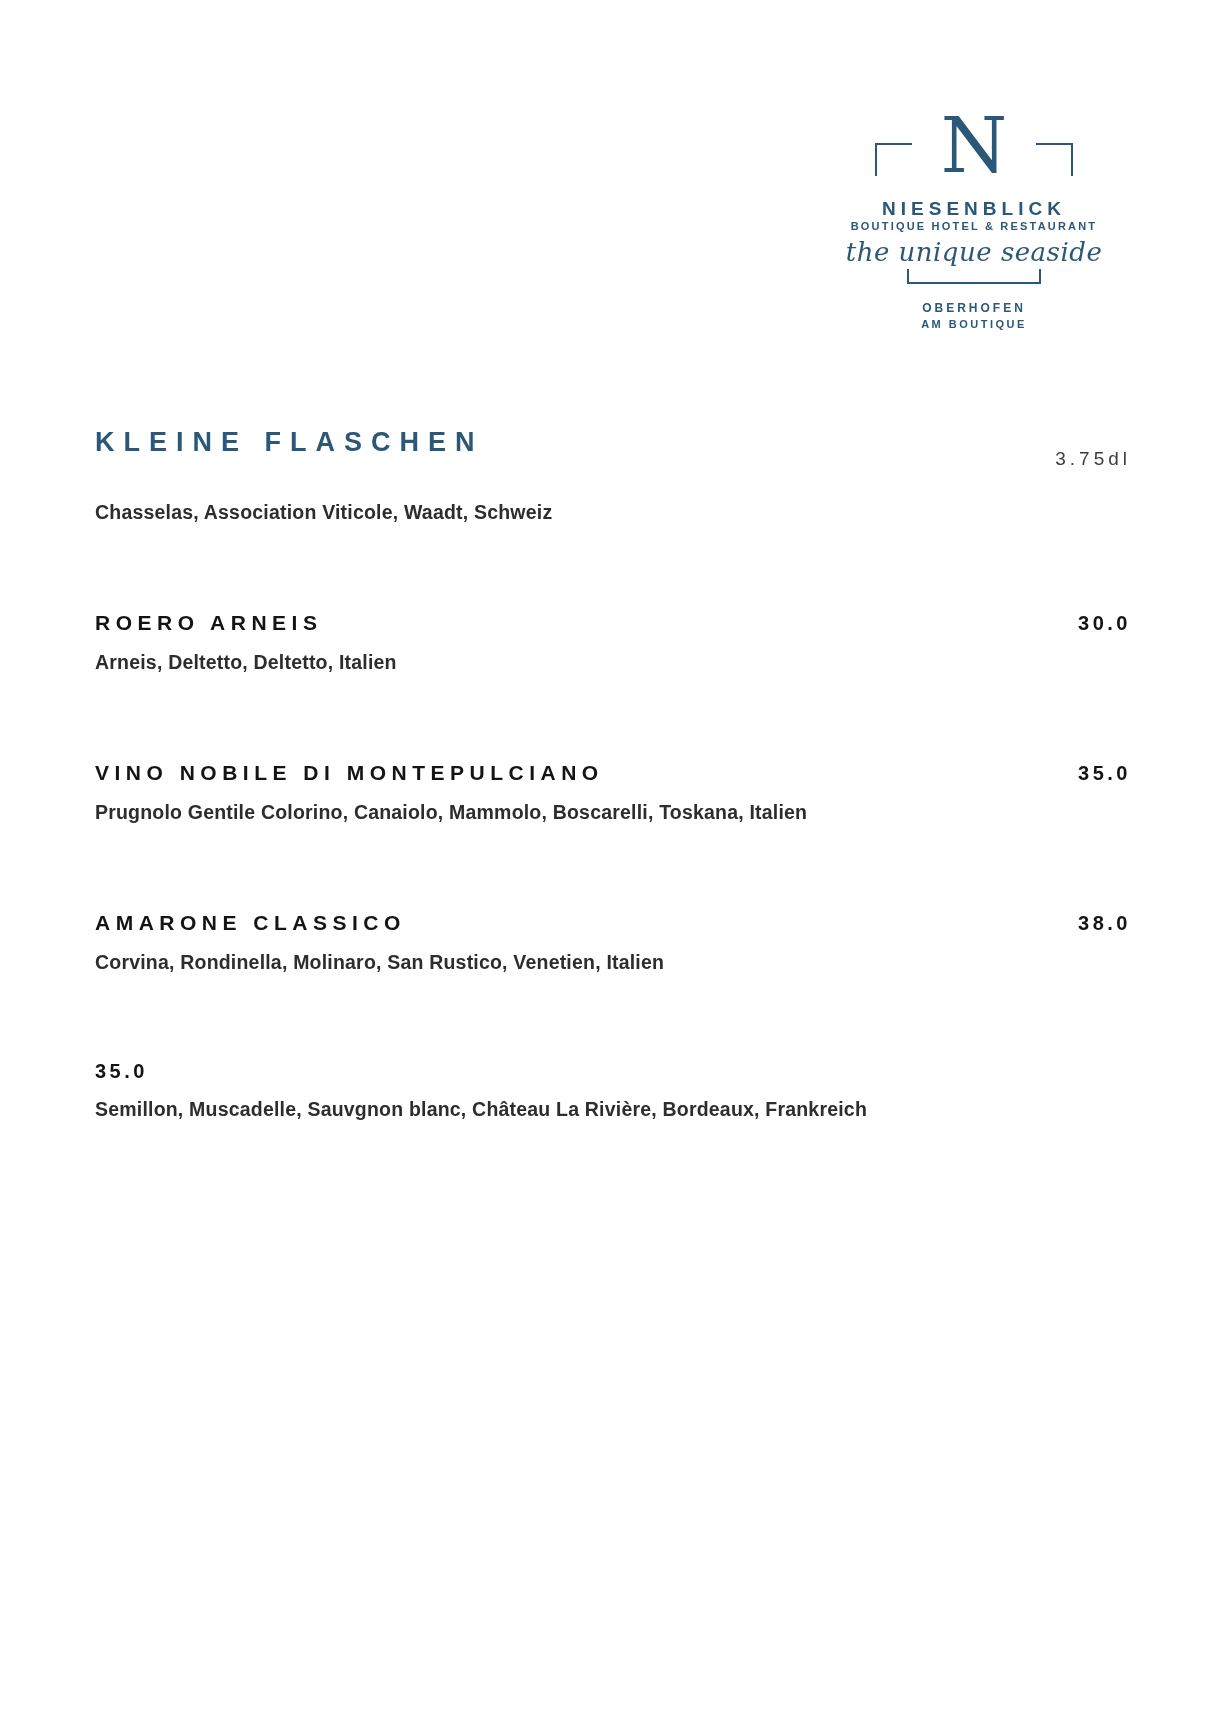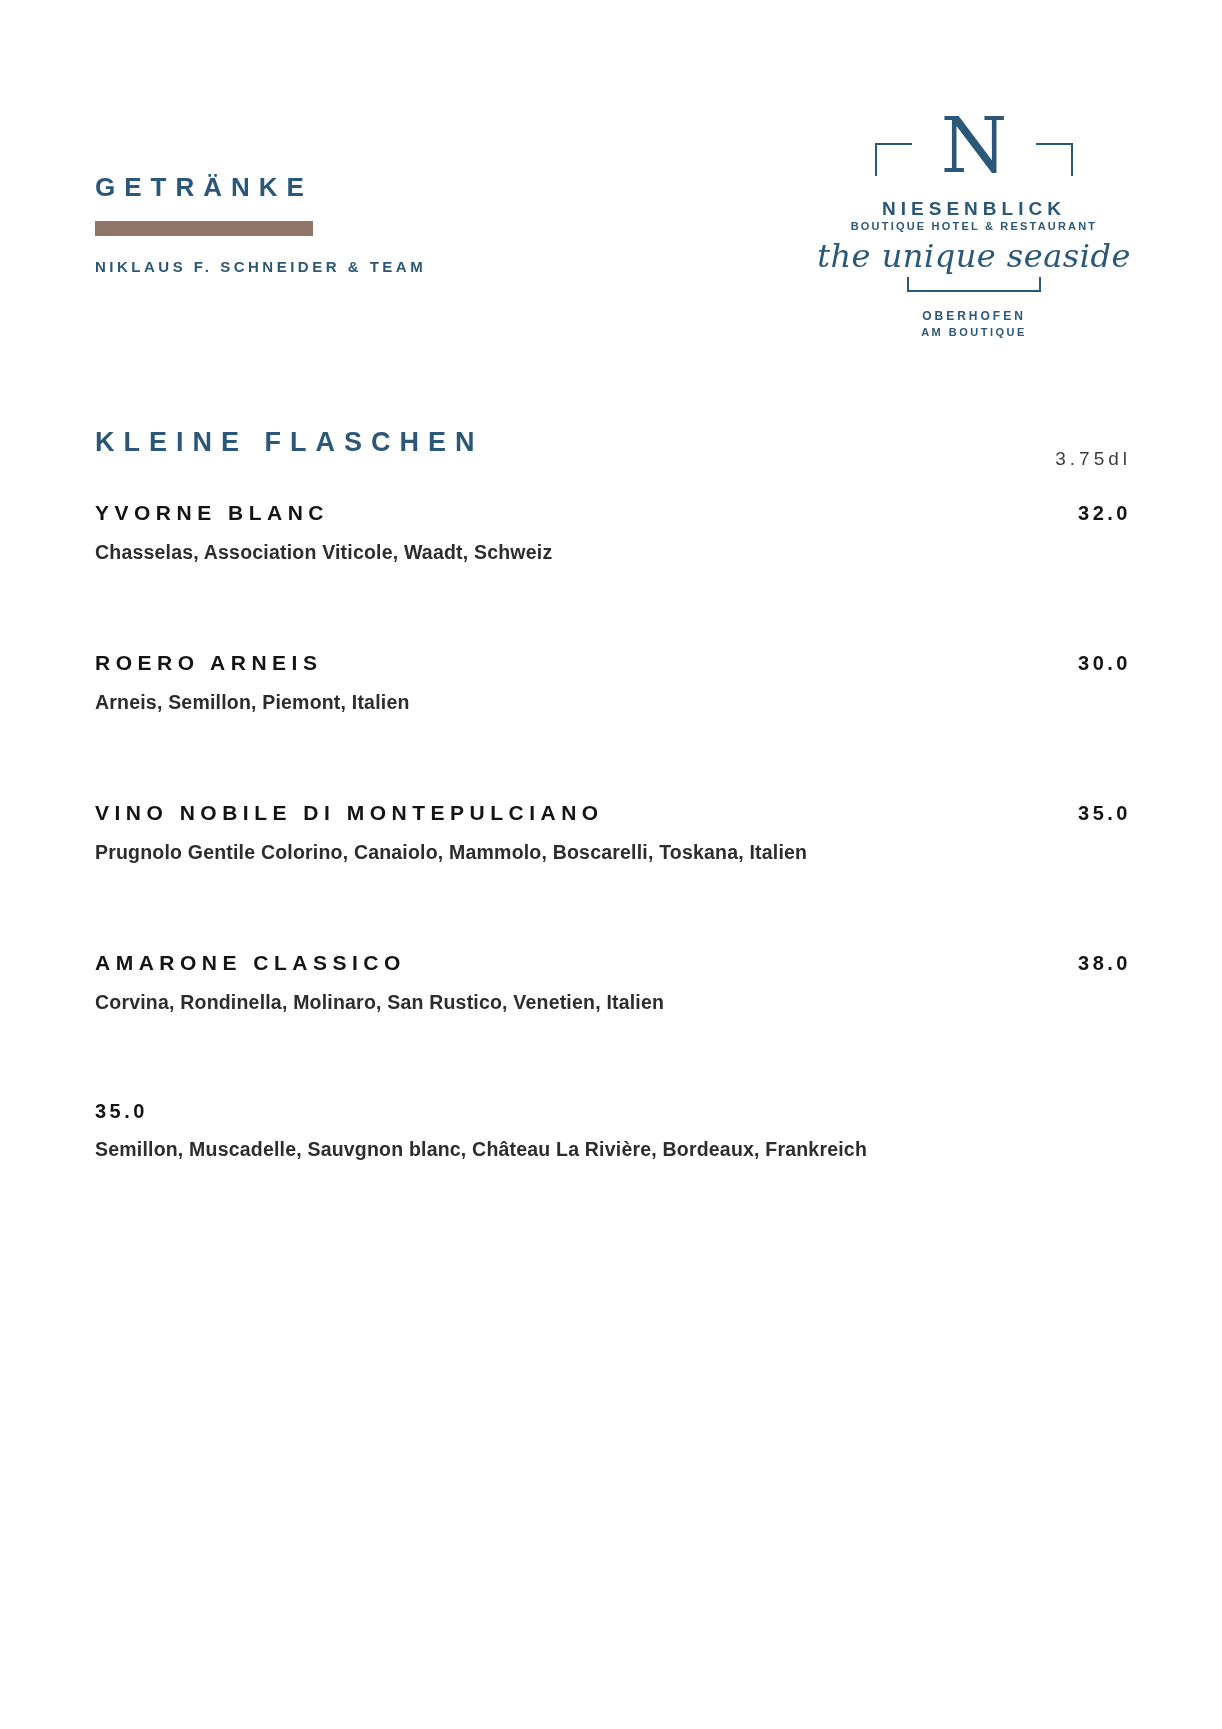--- a/index.html
+++ b/index.html
@@ -55,21 +55,21 @@
     margin-top: 8px; font-size: 19px; font-weight: 600;
     letter-spacing: 5px; white-space: nowrap;
   }
   .logo-sub {
     font-size: 11px; font-weight: 600;
     letter-spacing: 2.2px; white-space: nowrap;
   }
   .logo-script {
     margin-top: 5px;
     font-family: "DejaVu Serif", serif; font-style: italic;
-    font-size: 32px; letter-spacing: 0.5px; white-space: nowrap; text-align: right;
+    font-size: 26px; letter-spacing: 0.5px; white-space: nowrap; text-align: right;
   }
   .bracket-bottom {
     margin-top: 2px; width: 134px; height: 15px;
     border-left: 2.5px solid #2b5878; border-right: 2.5px solid #2b5878;
     border-bottom: 2.5px solid #2b5878;
   }
   .logo-loc1 { margin-top: 17px; font-size: 12px; font-weight: bold; letter-spacing: 3px; }
   .logo-loc2 { margin-top: 3px;  font-size: 11px; font-weight: bold; letter-spacing: 2.5px; }
 
   
@@ -99,25 +99,20 @@
   .item-desc {
     margin-top: 14px; font-size: 19.5px; line-height: 24px;
     color: #2d2d2d; letter-spacing: 0.2px; white-space: nowrap; font-weight: bold;
   }
 </style>
 </head>
 <body>
 
 <div class="page">
 
-  <div class="brand">
-    <div class="brand-title">GETRÄNKE</div>
-    <div class="brand-bar"></div>
-    <div class="brand-team">NIKLAUS F. SCHNEIDER &amp; TEAM</div>
-  </div>
 
   <div class="logo">
     <div class="monogram-wrap">
       <div class="bracket-left"></div>
       <div class="monogram">N</div>
       <div class="bracket-right"></div>
     </div>
     <div class="logo-name">NIESENBLICK</div>
     <div class="logo-sub">BOUTIQUE HOTEL &amp; RESTAURANT</div>
     <div class="logo-script">the unique seaside</div>
@@ -126,33 +121,29 @@
     <div class="logo-loc2">AM BOUTIQUE</div>
   </div>
 
   <div class="menu">
     <div class="menu-header">
       <div class="section-title">KLEINE FLASCHEN</div>
       <div class="size-label">3.75dl</div>
     </div>
 
     <div class="menu-item">
-      <div class="item-head">
-        <div class="item-name">YVORNE BLANC</div>
-        <div class="item-price">32.0</div>
-      </div>
       <div class="item-desc">Chasselas, Association Viticole, Waadt, Schweiz</div>
     </div>
 
     <div class="menu-item">
       <div class="item-head">
         <div class="item-name">ROERO ARNEIS</div>
         <div class="item-price">30.0</div>
       </div>
-      <div class="item-desc">Arneis, Semillon, Piemont, Italien</div>
+      <div class="item-desc">Arneis, Deltetto, Deltetto, Italien</div>
     </div>
 
     <div class="menu-item">
       <div class="item-head">
         <div class="item-name">VINO NOBILE DI MONTEPULCIANO</div>
         <div class="item-price">35.0</div>
       </div>
       <div class="item-desc">Prugnolo Gentile Colorino, Canaiolo, Mammolo, Boscarelli, Toskana, Italien</div>
     </div>
 

